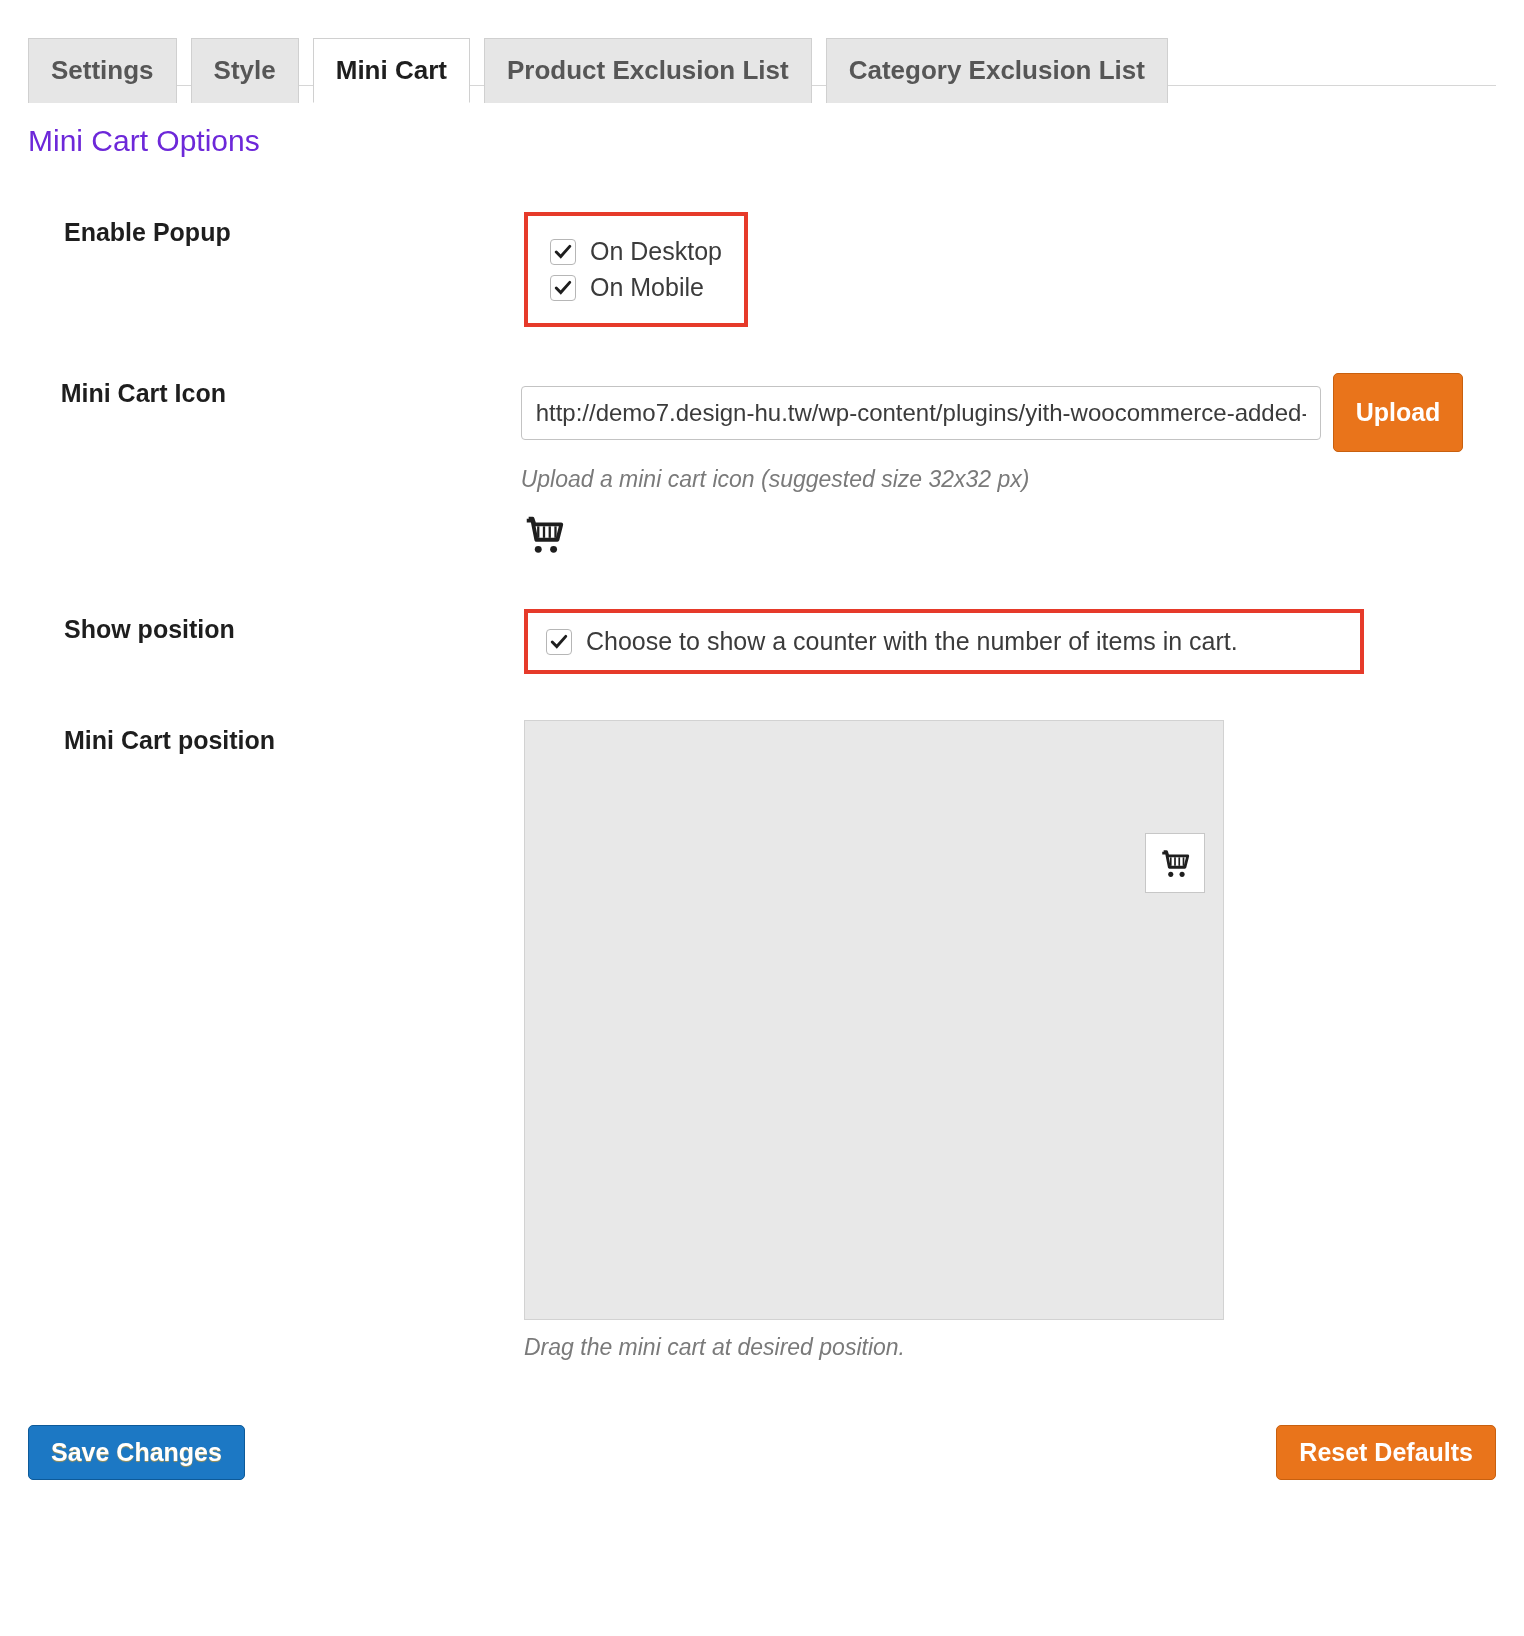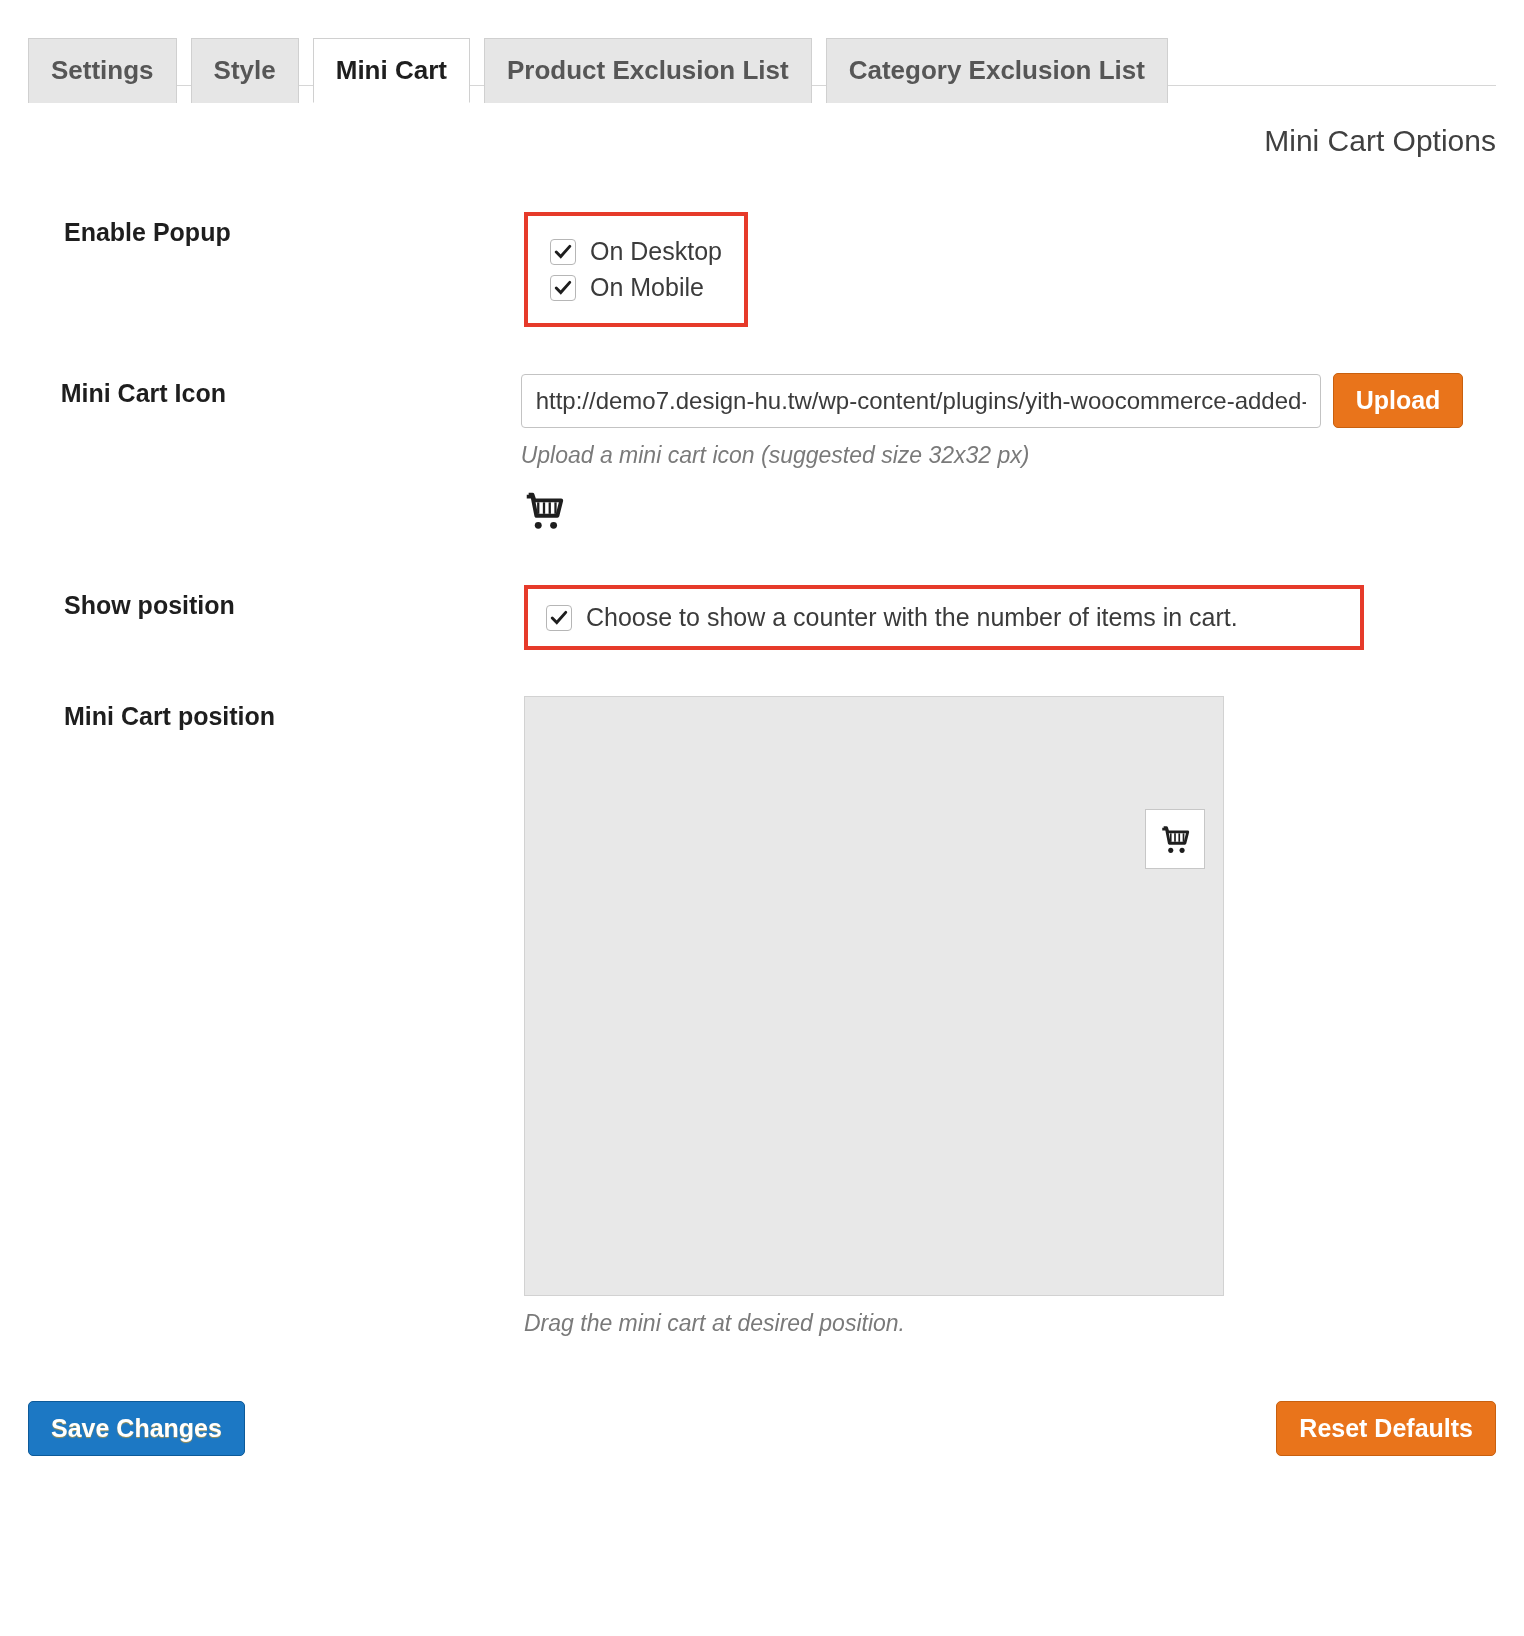--- a/index.html
+++ b/index.html
@@ -32,23 +32,22 @@
   }
   .tab.active {
     background: #ffffff;
     color: #1e1e1e;
     border-bottom: 1px solid #ffffff;
     text-align: right;
   }
   h2.page-title {
     font-size: 30px;
     font-weight: 400;
-    color: #404040;
+    color: #6d28d9;
     margin: 38px 0 18px 0;
-    text-align: right;
   }
   .panel {
     background: #ffffff;
     padding: 36px;
   }
   .row {
     display: flex;
     margin-bottom: 46px;
     justify-content: center;
   }
@@ -106,21 +105,21 @@
     border-radius: 4px;
     padding: 0 14px;
     font-size: 24px;
     color: #3b3b3b;
   }
   .btn-upload {
     background: #e9741b;
     color: #fff;
     border: 1px solid #c8600f;
     border-radius: 5px;
-    padding: 12px 22px;
+    padding: 24px 22px;
     font-size: 25px;
     font-weight: 600;
     cursor: pointer;
   }
   .hint {
     font-style: italic;
     color: #7a7a7a;
     font-size: 23px;
     margin-top: 14px;
   }

